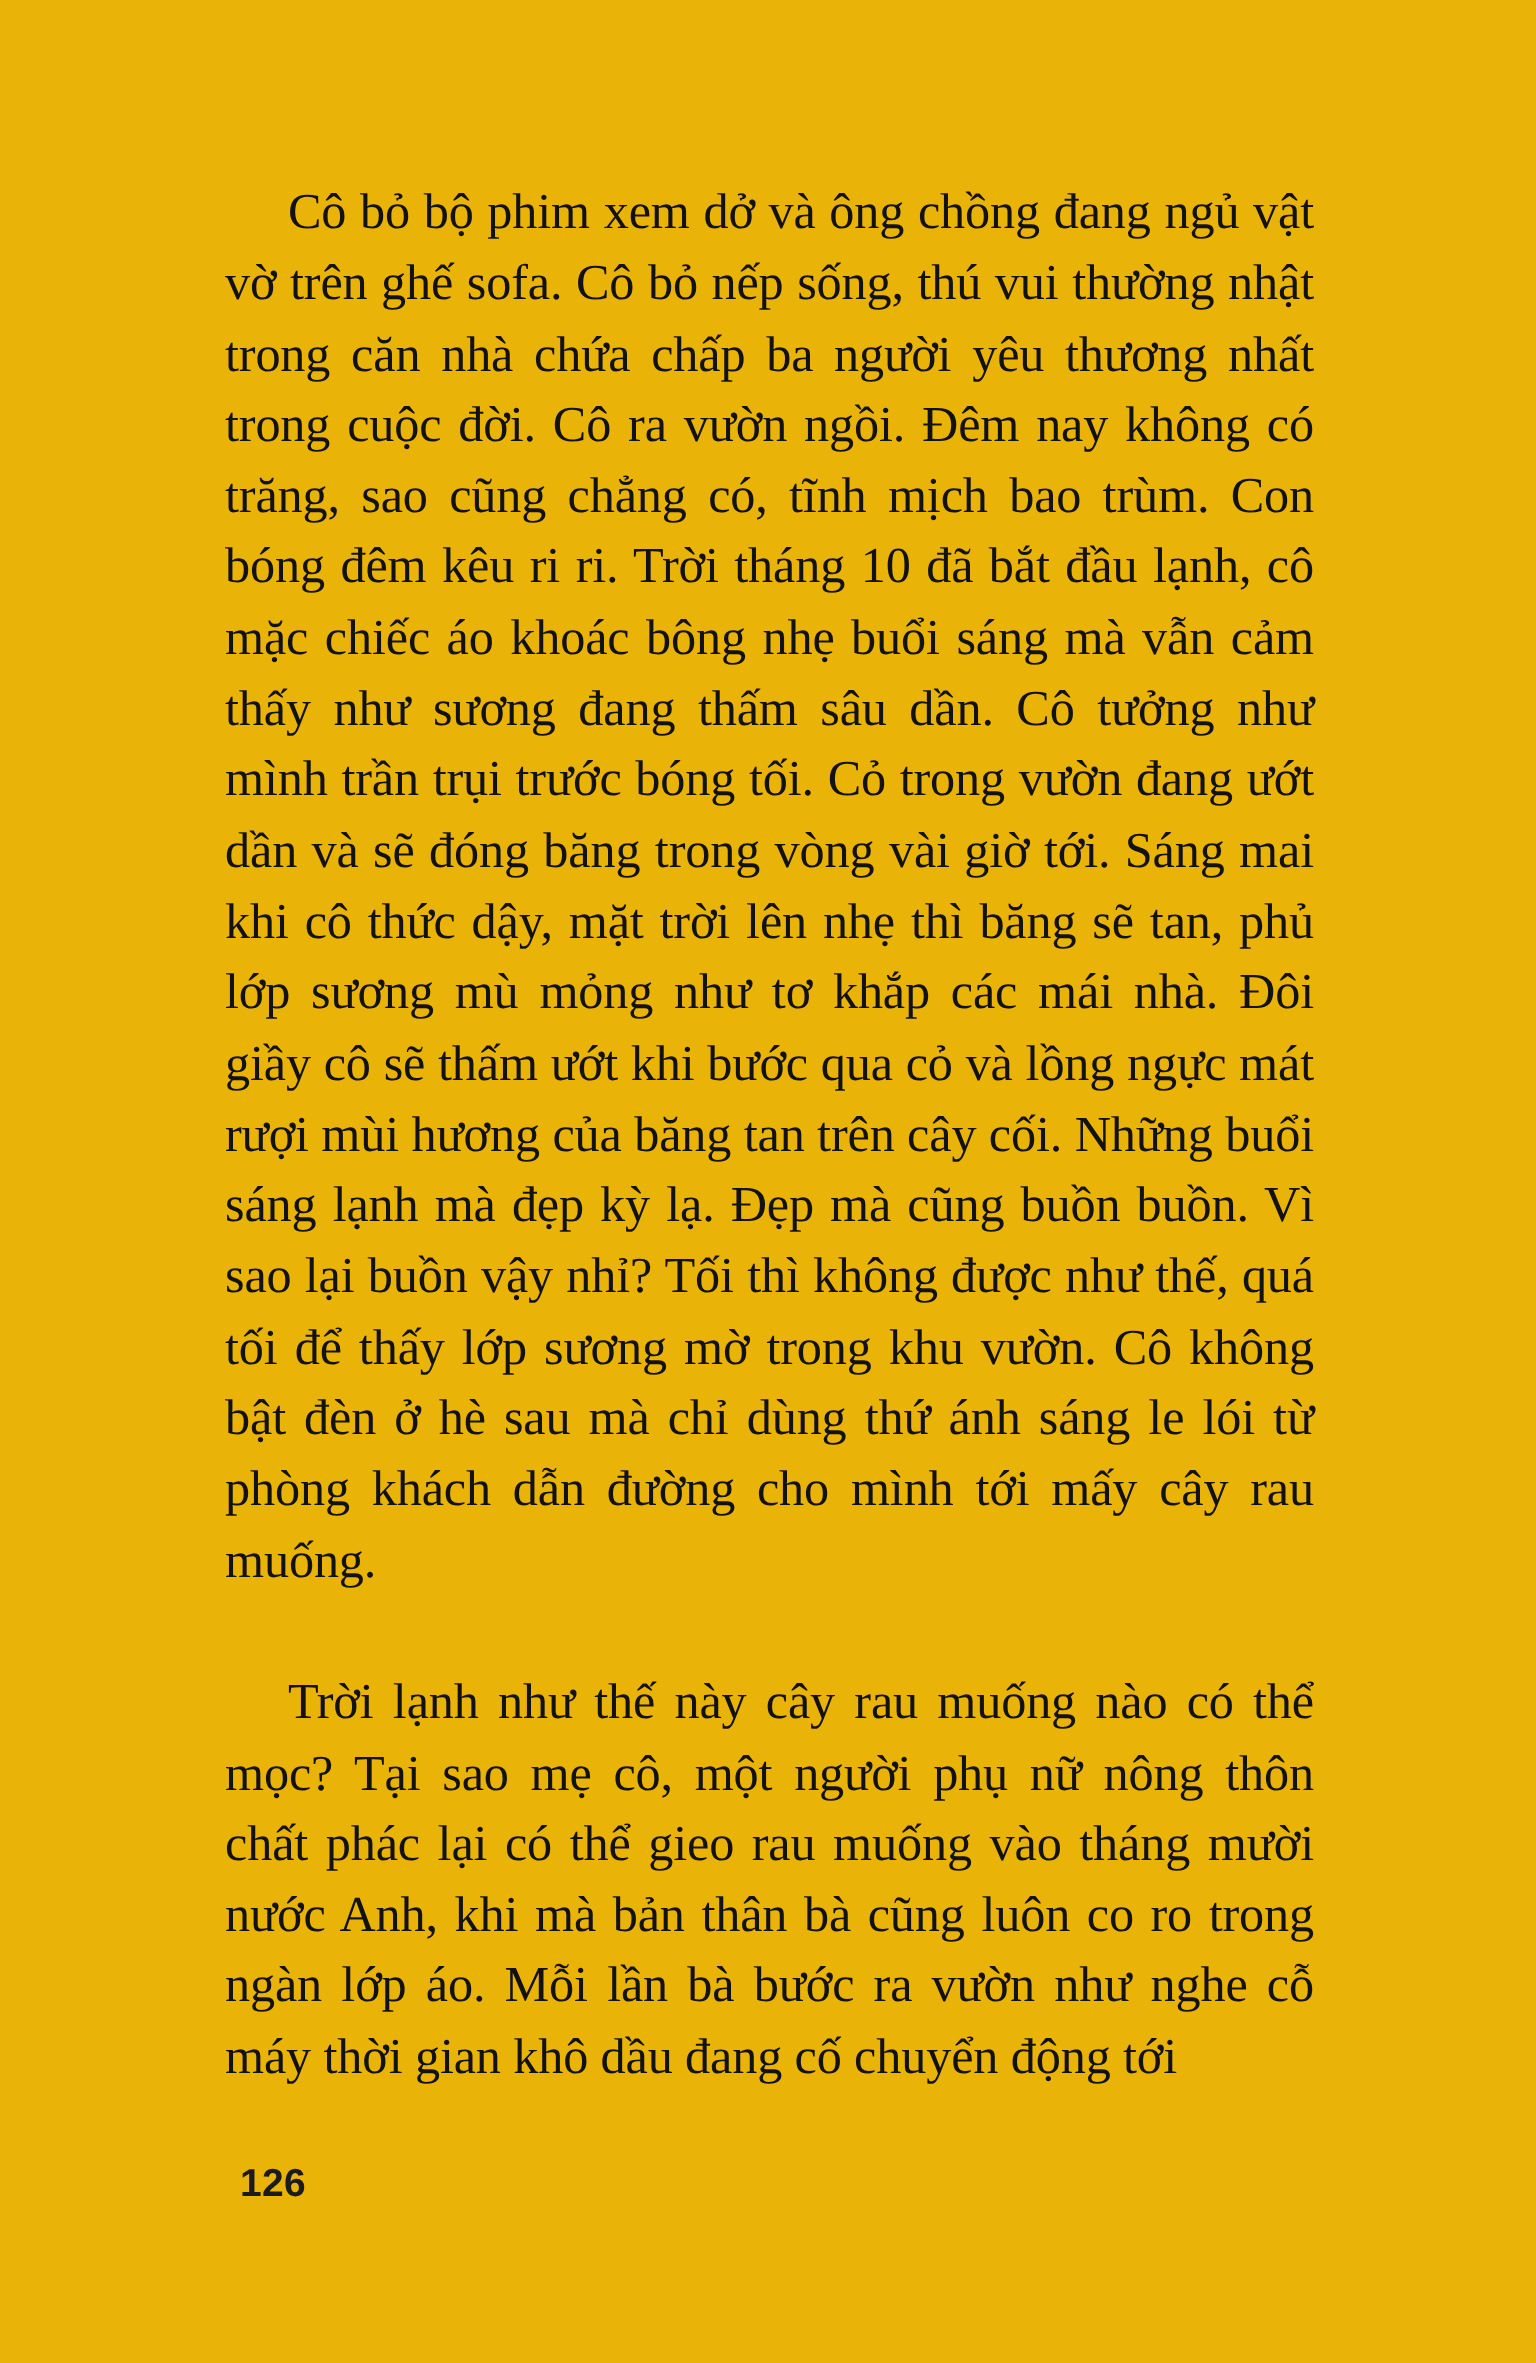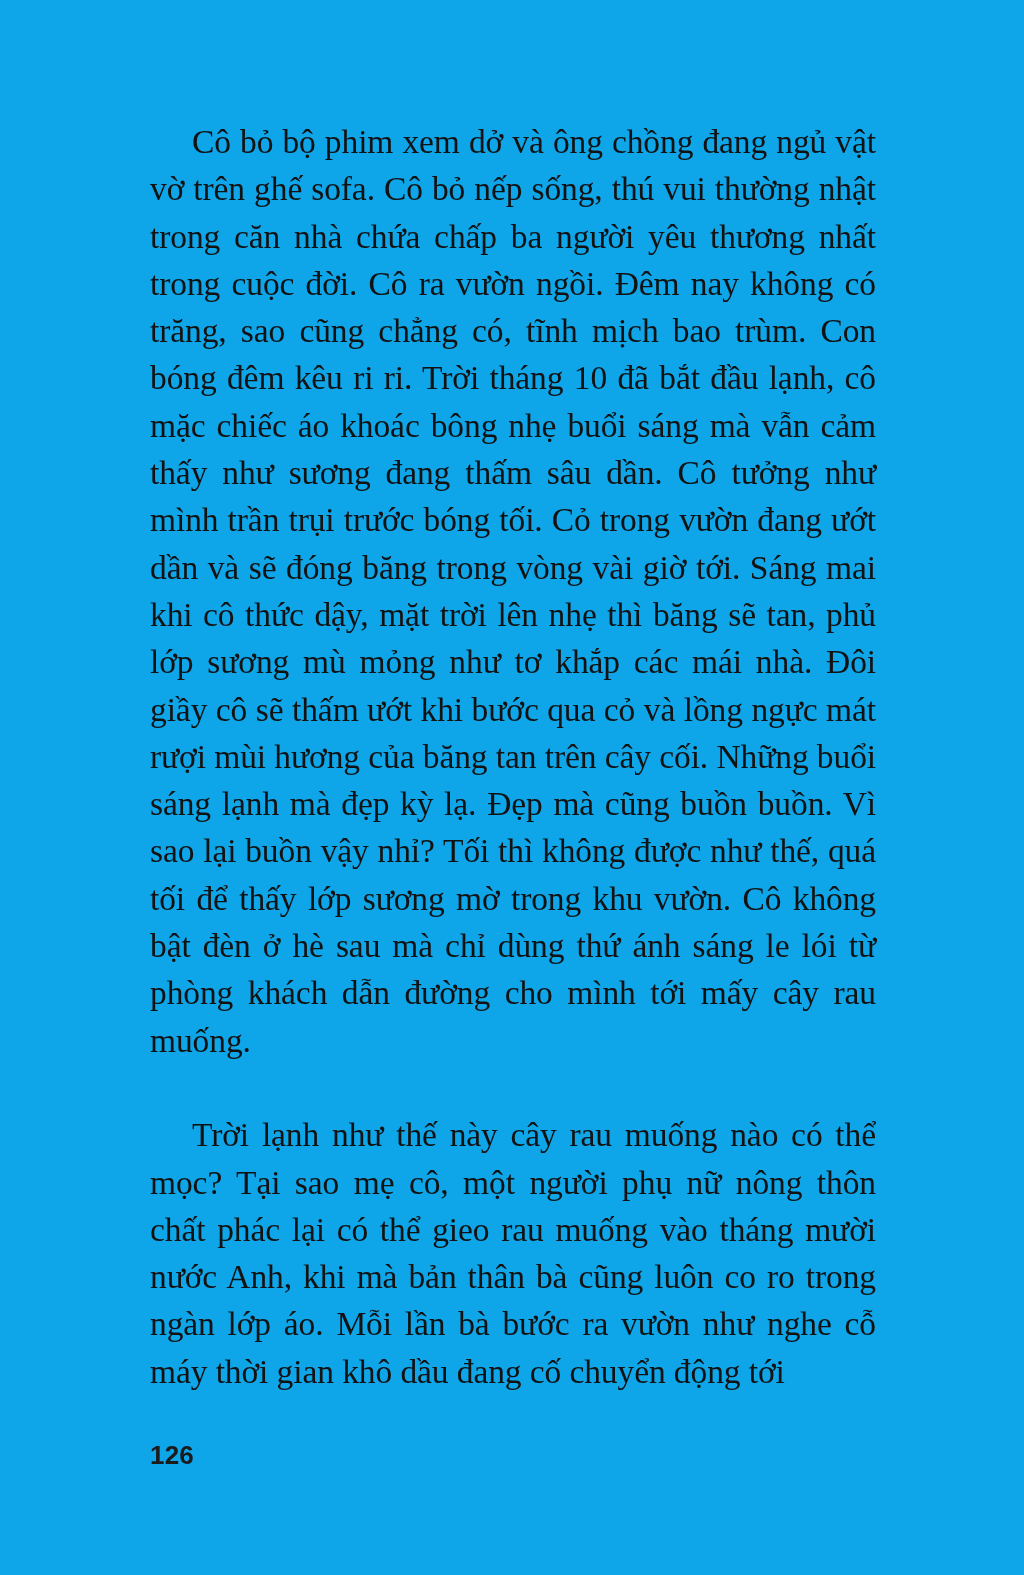--- a/index.html
+++ b/index.html
@@ -4,21 +4,21 @@
 <style>
   html, body {
     margin: 0;
     padding: 0;
     background: #ffffff;
   }
   .page {
     position: relative;
     width: 1024px;
     height: 1575px;
-    background: #0ea5e9;
+    background: #eab308;
     overflow: hidden;
     font-family: "Liberation Serif", "DejaVu Serif", serif;
   }
 
   .text-column {
     position: absolute;
     left: 150px;
     top: 118px;
     width: 726px;
   }
@@ -44,21 +44,21 @@
     content: "";
     display: inline-block;
     width: 100%;
   }
   .body-paragraph.last-natural::after {
     content: none;
   }
 
   .footer {
     position: absolute;
-    left: 150px;
+    left: 160px;
     top: 1440px;
     display: flex;
     align-items: flex-start;
     white-space: nowrap;
   }
   .footer-page-number {
     font-family: "Liberation Sans", "DejaVu Sans", sans-serif;
     font-size: 26px;
     font-weight: 700;
     color: #1b1b1b;

